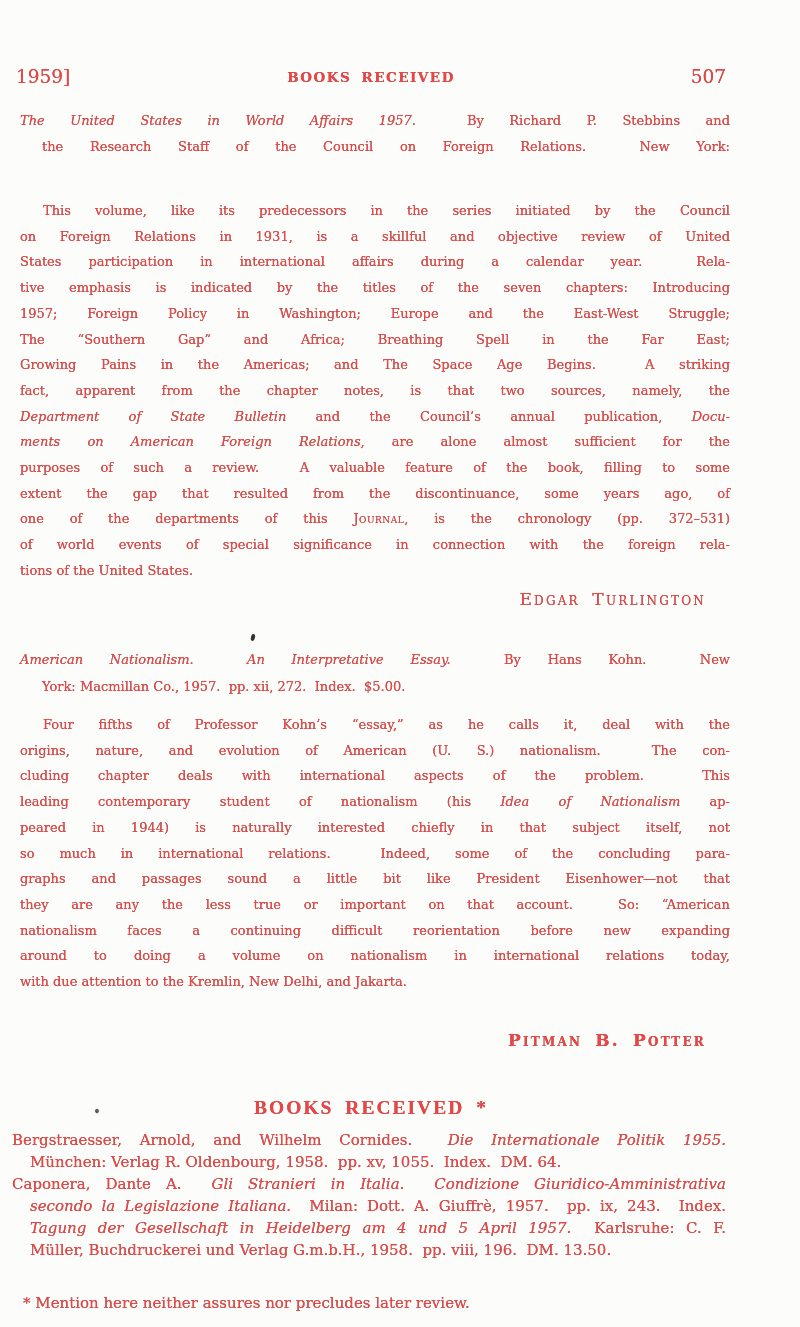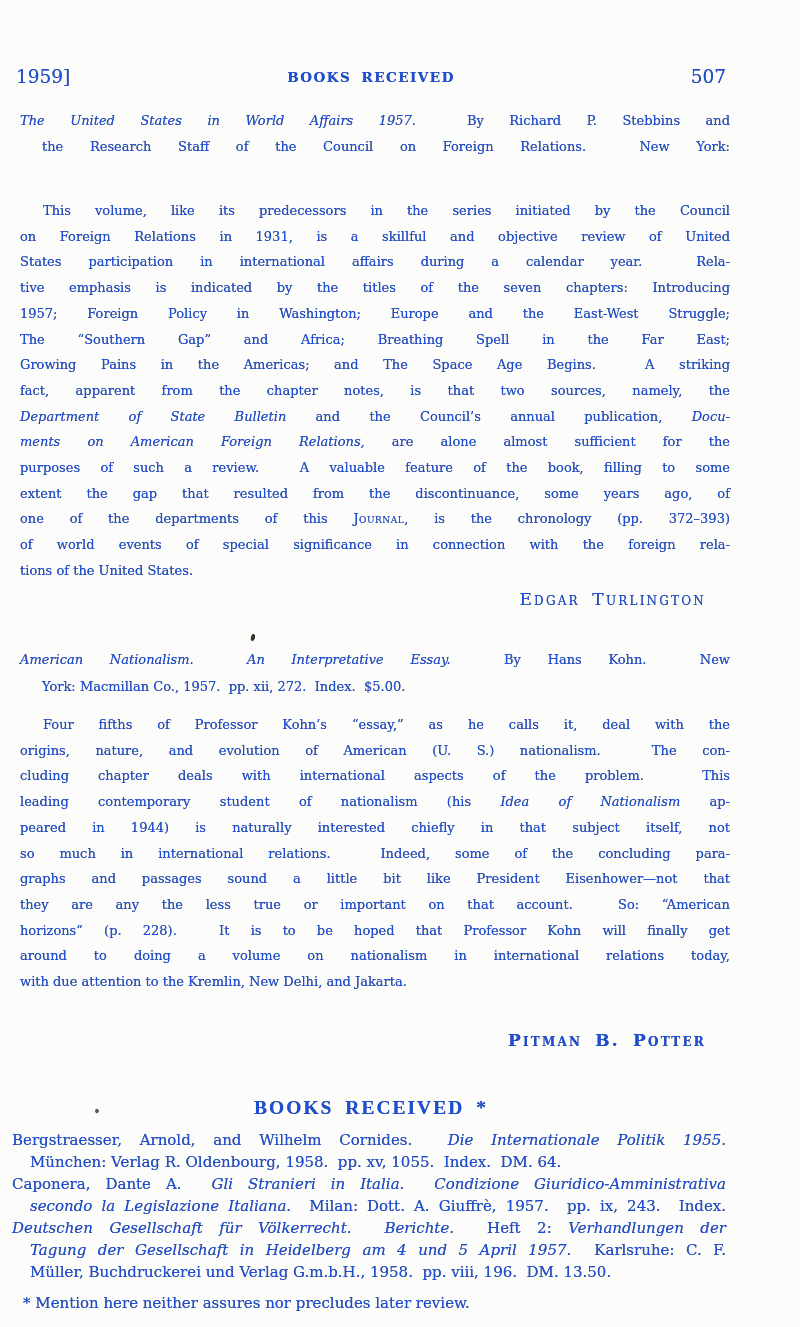--- a/index.html
+++ b/index.html
@@ -1,19 +1,19 @@
 <!DOCTYPE html>
 <html><head>
 <meta charset="utf-8">
 <style>
   html,body{margin:0;padding:0;}
   body{background:#e8e8e6;font-family:"DejaVu Serif","Liberation Serif",serif;}
   #page{
     position:relative;width:800px;height:1327px;margin:0 auto;
-    background:#fcfcfa;color:#1d4ed8;overflow:hidden;
+    background:#fcfcfa;color:#ef4444;overflow:hidden;
     text-shadow:0 0 .5px rgba(20,18,14,.6);
   }
   
   #running-header{position:absolute;top:66px;left:16px;width:710px;height:24px;}
   .rh-year{position:absolute;left:0;top:0;font-size:18.5px;}
   .rh-title{position:absolute;left:0;right:0;top:3px;text-align:center;
     font-size:13.5px;font-weight:bold;letter-spacing:1.5px;word-spacing:4px;}
   .rh-page{position:absolute;right:0;top:0;font-size:18.5px;}
   
   .block{position:absolute;left:20px;width:710px;font-size:13px;}
@@ -60,21 +60,21 @@
       <div class="tline just"><span class="r">States participation in international affairs during a calendar year.  Rela-</span></div>
       <div class="tline just"><span class="r">tive emphasis is indicated by the titles of the seven chapters: Introducing</span></div>
       <div class="tline just"><span class="r">1957; Foreign Policy in Washington; Europe and the East-West Struggle;</span></div>
       <div class="tline just"><span class="r">The “Southern Gap” and Africa; Breathing Spell in the Far East;</span></div>
       <div class="tline just"><span class="r">Growing Pains in the Americas; and The Space Age Begins.  A striking</span></div>
       <div class="tline just"><span class="r">fact, apparent from the chapter notes, is that two sources, namely, the</span></div>
       <div class="tline just"><span class="i">Department of State Bulletin</span><span class="r"> and the Council’s annual publication, </span><span class="i">Docu-</span></div>
       <div class="tline just"><span class="i">ments on American Foreign Relations,</span><span class="r"> are alone almost sufficient for the</span></div>
       <div class="tline just"><span class="r">purposes of such a review.  A valuable feature of the book, filling to some</span></div>
       <div class="tline just"><span class="r">extent the gap that resulted from the discontinuance, some years ago, of</span></div>
-      <div class="tline just"><span class="r">one of the departments of this </span><span class="sc">Journal</span><span class="r">, is the chronology (pp. 372–393)</span></div>
+      <div class="tline just"><span class="r">one of the departments of this </span><span class="sc">Journal</span><span class="r">, is the chronology (pp. 372–531)</span></div>
       <div class="tline just"><span class="r">of world events of special significance in connection with the foreign rela-</span></div>
       <div class="tline"><span class="r">tions of the United States.</span></div>
     </div>
 
   <div class="signature" style="top:589px;">Edgar Turlington</div>
 
   <div class="speck" id="speck-1"></div>
 
   <div class="block citation" style="top:646px;line-height:27px;">
       <div class="tline just"><span class="i">American Nationalism.  An Interpretative Essay.</span><span class="r">  By Hans Kohn.  New</span></div>
@@ -83,36 +83,35 @@
 
   <div class="block paragraph" style="top:712px;">
       <div class="tline ind just"><span class="r">Four fifths of Professor Kohn’s “essay,” as he calls it, deal with the</span></div>
       <div class="tline just"><span class="r">origins, nature, and evolution of American (U. S.) nationalism.  The con-</span></div>
       <div class="tline just"><span class="r">cluding chapter deals with international aspects of the problem.  This</span></div>
       <div class="tline just"><span class="r">leading contemporary student of nationalism (his </span><span class="i">Idea of Nationalism</span><span class="r"> ap-</span></div>
       <div class="tline just"><span class="r">peared in 1944) is naturally interested chiefly in that subject itself, not</span></div>
       <div class="tline just"><span class="r">so much in international relations.  Indeed, some of the concluding para-</span></div>
       <div class="tline just"><span class="r">graphs and passages sound a little bit like President Eisenhower—not that</span></div>
       <div class="tline just"><span class="r">they are any the less true or important on that account.  So: “American</span></div>
-      <div class="tline just"><span class="r">horizons” (p. 228).  It is to be hoped that Professor Kohn will finally get</span></div>
+      <div class="tline just"><span class="r">nationalism faces a continuing difficult reorientation before new expanding</span></div>
       <div class="tline just"><span class="r">around to doing a volume on nationalism in international relations today,</span></div>
       <div class="tline"><span class="r">with due attention to the Kremlin, New Delhi, and Jakarta.</span></div>
     </div>
 
   <div class="signature" style="top:1030px;font-weight:bold;">Pitman B. Potter</div>
 
   <div class="speck" id="speck-2"></div>
 
   <div id="section-heading">BOOKS RECEIVED *</div>
 
   <div id="book-list">
       <div class="tline just"><span class="r">Bergstraesser, Arnold, and Wilhelm Cornides.  </span><span class="i">Die Internationale Politik 1955.</span></div>
       <div class="tline ind"><span class="r">München: Verlag R. Oldenbourg, 1958.  pp. xv, 1055.  Index.  DM. 64.</span></div>
       <div class="tline just"><span class="r">Caponera, Dante A.  </span><span class="i">Gli Stranieri in Italia.  Condizione Giuridico-Amministrativa</span></div>
       <div class="tline ind just"><span class="i">secondo la Legislazione Italiana.</span><span class="r">  Milan: Dott. A. Giuffrè, 1957.  pp. ix, 243.  Index.</span></div>
-      <div class="tline just"><span class="i">Deutschen Gesellschaft für Völkerrecht.  Berichte.</span><span class="r">  Heft 2: </span><span class="i">Verhandlungen der</span></div>
       <div class="tline ind just"><span class="i">Tagung der Gesellschaft in Heidelberg am 4 und 5 April 1957.</span><span class="r">  Karlsruhe: C. F.</span></div>
       <div class="tline ind"><span class="r">Müller, Buchdruckerei und Verlag G.m.b.H., 1958.  pp. viii, 196.  DM. 13.50.</span></div>
     </div>
 
   <div id="footnote">* Mention here neither assures nor precludes later review.</div>
 
 </div>
 
 </body></html>

